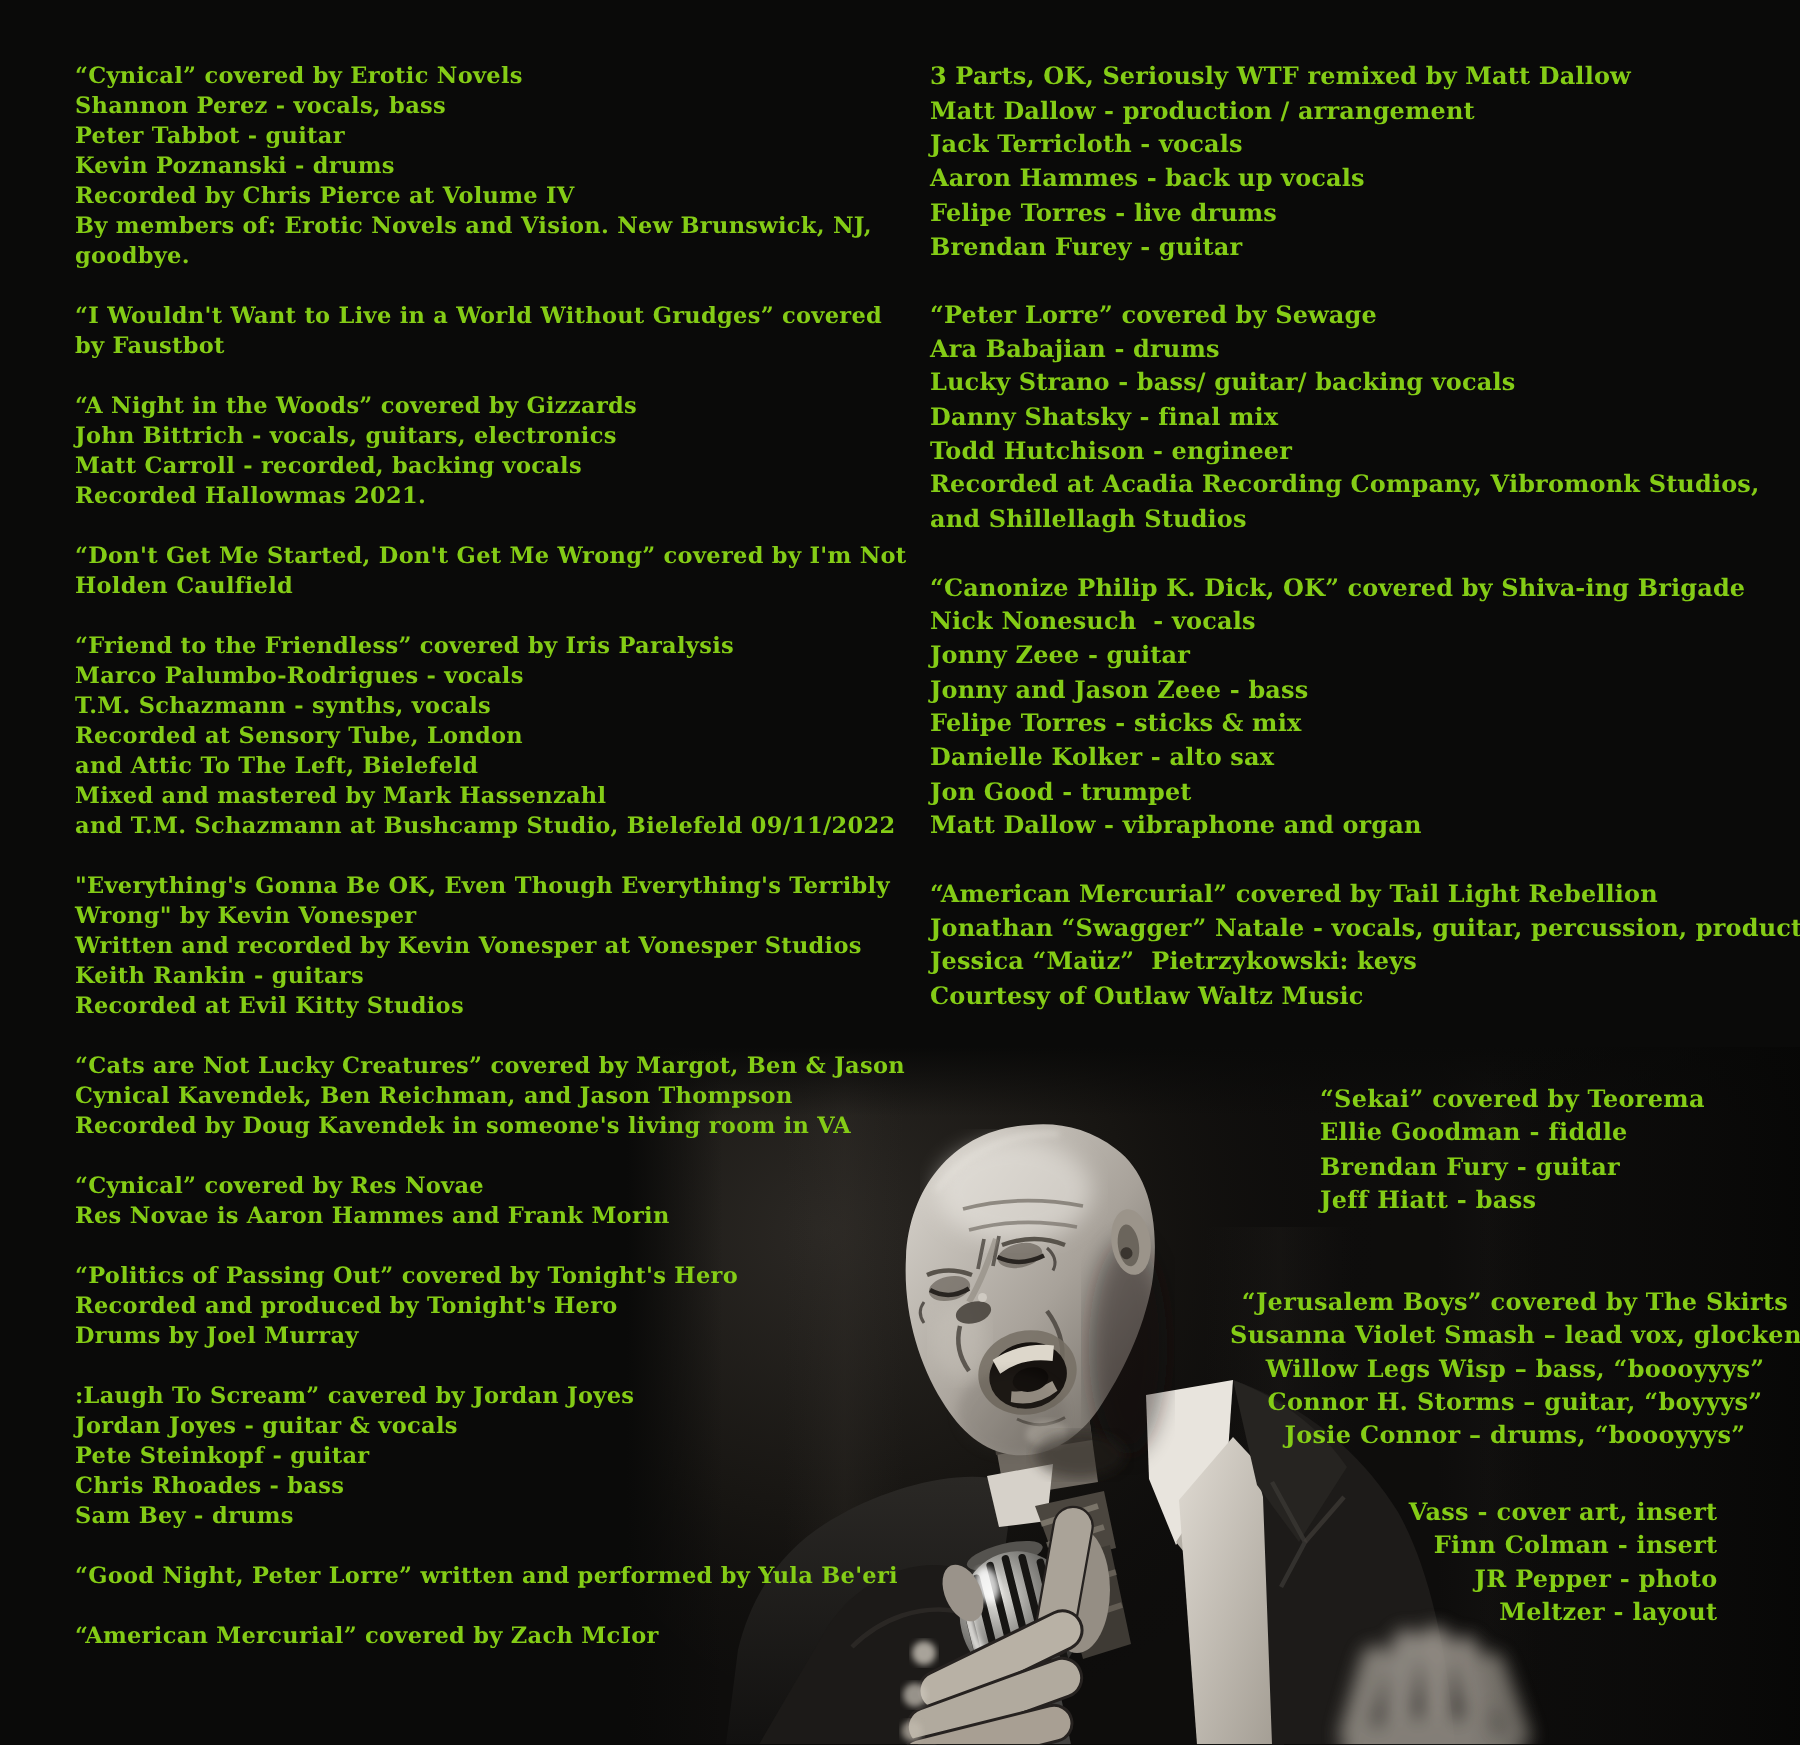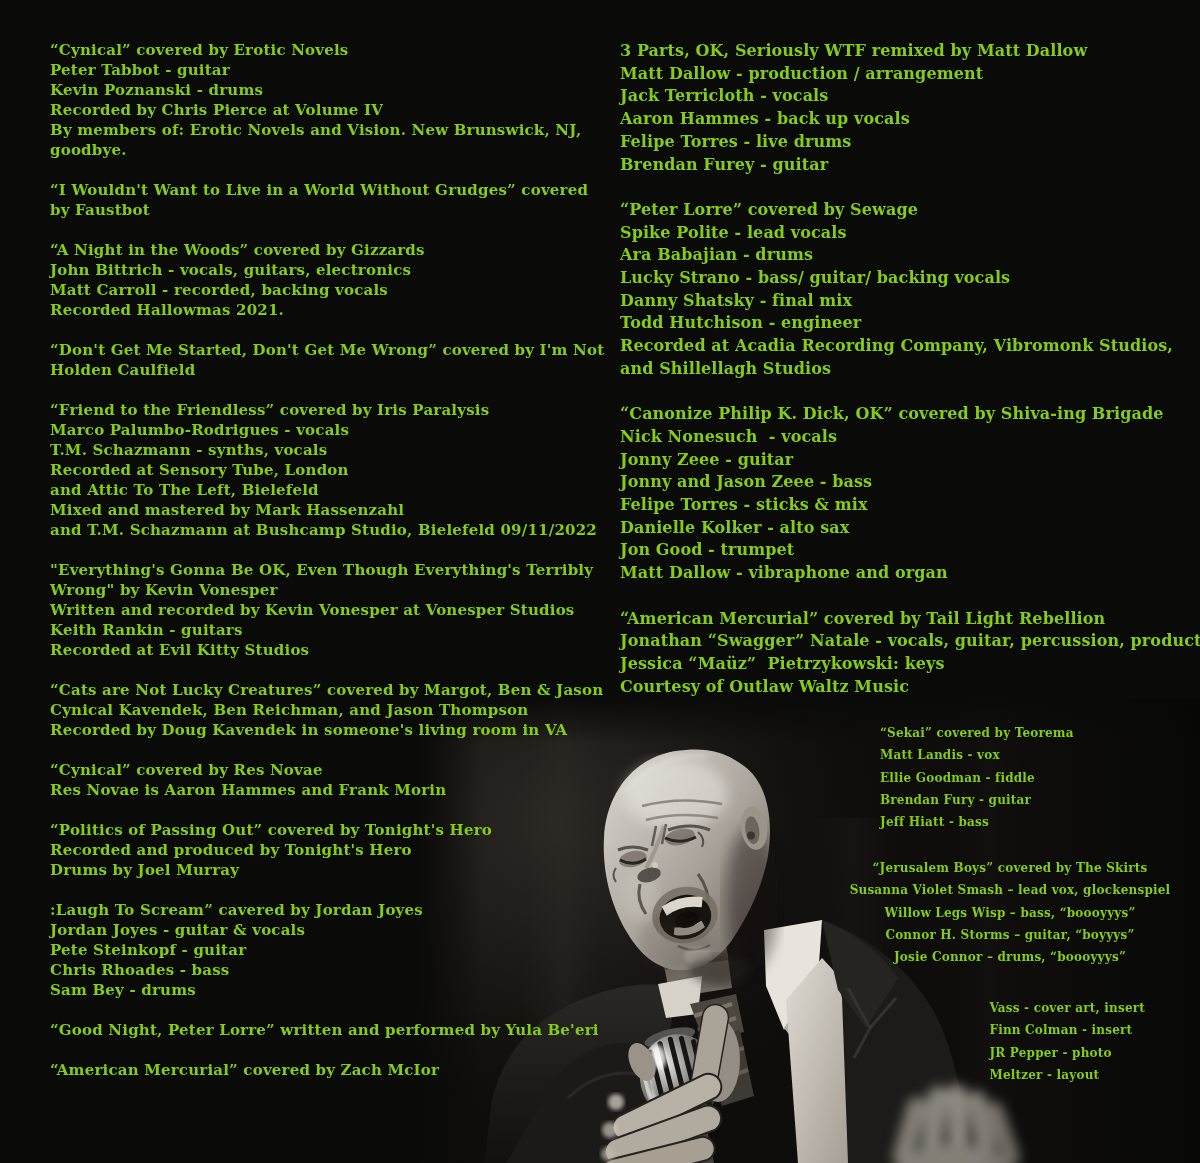--- a/index.html
+++ b/index.html
@@ -8,24 +8,24 @@
     font-family:"DejaVu Serif",serif;font-weight:700;color:#84cc16;
   }
   .line{white-space:pre;}
   .col{position:absolute;z-index:3;}
   .col-left{left:50px;top:40px;width:560px;font-size:15px;line-height:20px;letter-spacing:0.2px;}
   .col-left .para{margin:0 0 20px 0;}
   .col-right{left:620px;top:40px;width:575px;font-size:16px;line-height:22.7px;letter-spacing:0.1px;}
   .col-right .para{margin:0 0 22.7px 0;}
   .photo{position:absolute;left:418px;top:698px;width:782px;height:465px;z-index:1;}
   .photo svg{display:block;}
-  .photo-block{position:absolute;z-index:3;font-size:12px;line-height:22.3px;letter-spacing:0.2px;}
+  .photo-block{position:absolute;z-index:3;font-size:16px;line-height:22.3px;letter-spacing:0.2px;}
   .block-sekai{left:880px;top:722px;}
   .block-skirts{left:800px;top:857px;width:380px;text-align:center;margin-left:20px;}
-  .block-artcredits{right:55px;top:997px;}
+  .block-artcredits{right:55px;top:997px;text-align:right;}
 </style>
 </head>
 <body>
 
 <div class="page">
 
   <div class="photo">
     <svg width="782" height="465" viewBox="0 0 782 465" xmlns="http://www.w3.org/2000/svg">
       <defs>
         <radialGradient id="glowGrad" cx="0.32" cy="0.38" r="0.62">
@@ -204,20 +204,21 @@
 
       <rect x="0" y="0" width="782" height="46" fill="url(#fadeTop)"></rect>
       <rect x="0" y="0" width="64" height="465" fill="url(#fadeLeft)"></rect>
       <rect x="560" y="0" width="222" height="465" fill="url(#fadeRight)"></rect>
     </svg>
   </div>
 
   <div class="col col-left">
       <div class="para">
         <div class="line">“Cynical” covered by Erotic Novels</div>
+        <div class="line">Shannon Perez - vocals, bass</div>
         <div class="line">Peter Tabbot - guitar</div>
         <div class="line">Kevin Poznanski - drums</div>
         <div class="line">Recorded by Chris Pierce at Volume IV</div>
         <div class="line">By members of: Erotic Novels and Vision. New Brunswick, NJ,</div>
         <div class="line">goodbye.</div>
       </div>
       <div class="para">
         <div class="line">“I Wouldn't Want to Live in a World Without Grudges” covered</div>
         <div class="line">by Faustbot</div>
       </div>
@@ -280,21 +281,20 @@
       <div class="para">
         <div class="line">3 Parts, OK, Seriously WTF remixed by Matt Dallow</div>
         <div class="line">Matt Dallow - production / arrangement</div>
         <div class="line">Jack Terricloth - vocals</div>
         <div class="line">Aaron Hammes - back up vocals</div>
         <div class="line">Felipe Torres - live drums</div>
         <div class="line">Brendan Furey - guitar</div>
       </div>
       <div class="para">
         <div class="line">“Peter Lorre” covered by Sewage</div>
-        <div class="line">Spike Polite - lead vocals</div>
         <div class="line">Ara Babajian - drums</div>
         <div class="line">Lucky Strano - bass/ guitar/ backing vocals</div>
         <div class="line">Danny Shatsky - final mix</div>
         <div class="line">Todd Hutchison - engineer</div>
         <div class="line">Recorded at Acadia Recording Company, Vibromonk Studios,</div>
         <div class="line">and Shillellagh Studios</div>
       </div>
       <div class="para">
         <div class="line">“Canonize Philip K. Dick, OK” covered by Shiva-ing Brigade</div>
         <div class="line">Nick Nonesuch  - vocals</div>
@@ -308,21 +308,20 @@
       <div class="para">
         <div class="line">“American Mercurial” covered by Tail Light Rebellion</div>
         <div class="line">Jonathan “Swagger” Natale - vocals, guitar, percussion, production</div>
         <div class="line">Jessica “Maüz”  Pietrzykowski: keys</div>
         <div class="line">Courtesy of Outlaw Waltz Music</div>
       </div>
     </div>
 
   <div class="photo-block block-sekai">
       <div class="line">“Sekai” covered by Teorema</div>
-      <div class="line">Matt Landis - vox</div>
       <div class="line">Ellie Goodman - fiddle</div>
       <div class="line">Brendan Fury - guitar</div>
       <div class="line">Jeff Hiatt - bass</div>
     </div>
   <div class="photo-block block-skirts">
       <div class="line">“Jerusalem Boys” covered by The Skirts</div>
       <div class="line">Susanna Violet Smash – lead vox, glockenspiel</div>
       <div class="line">Willow Legs Wisp – bass, “boooyyys”</div>
       <div class="line">Connor H. Storms – guitar, “boyyys”</div>
       <div class="line">Josie Connor – drums, “boooyyys”</div>

